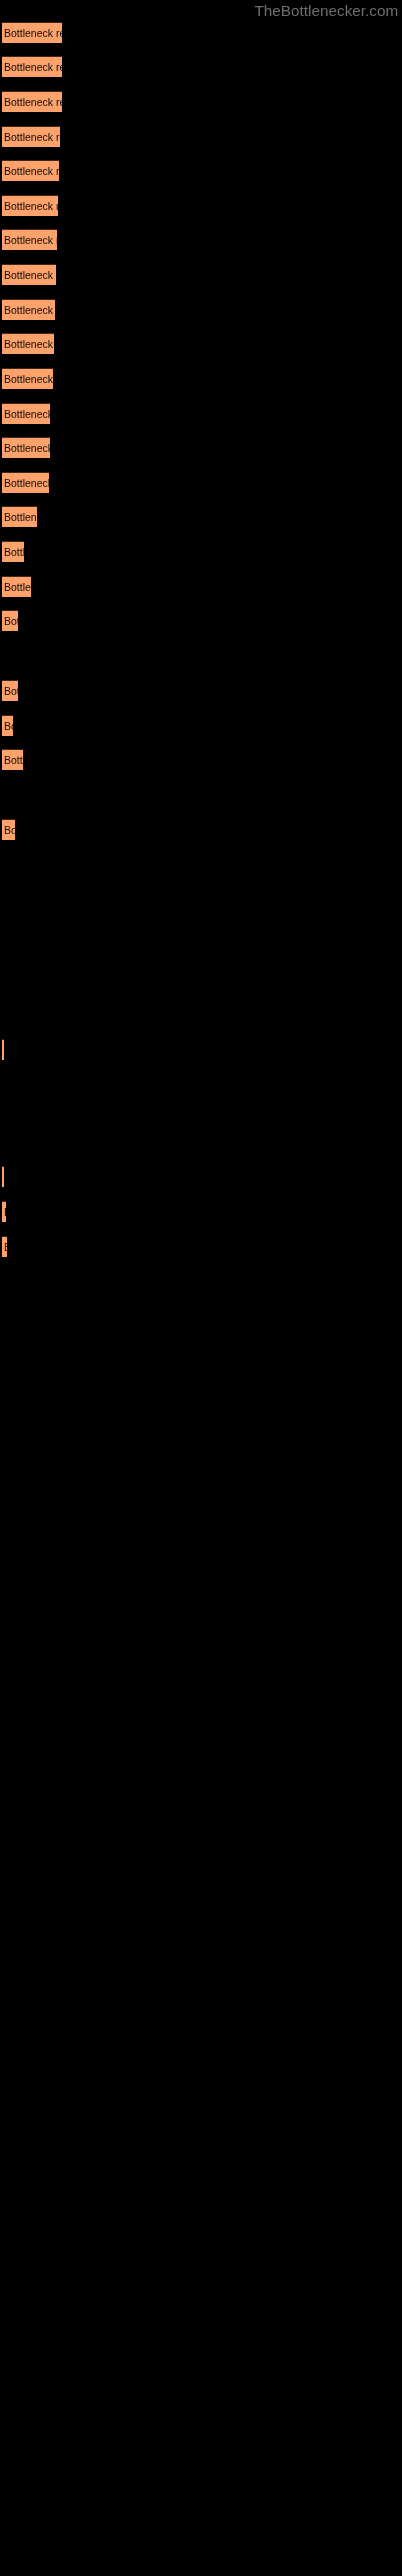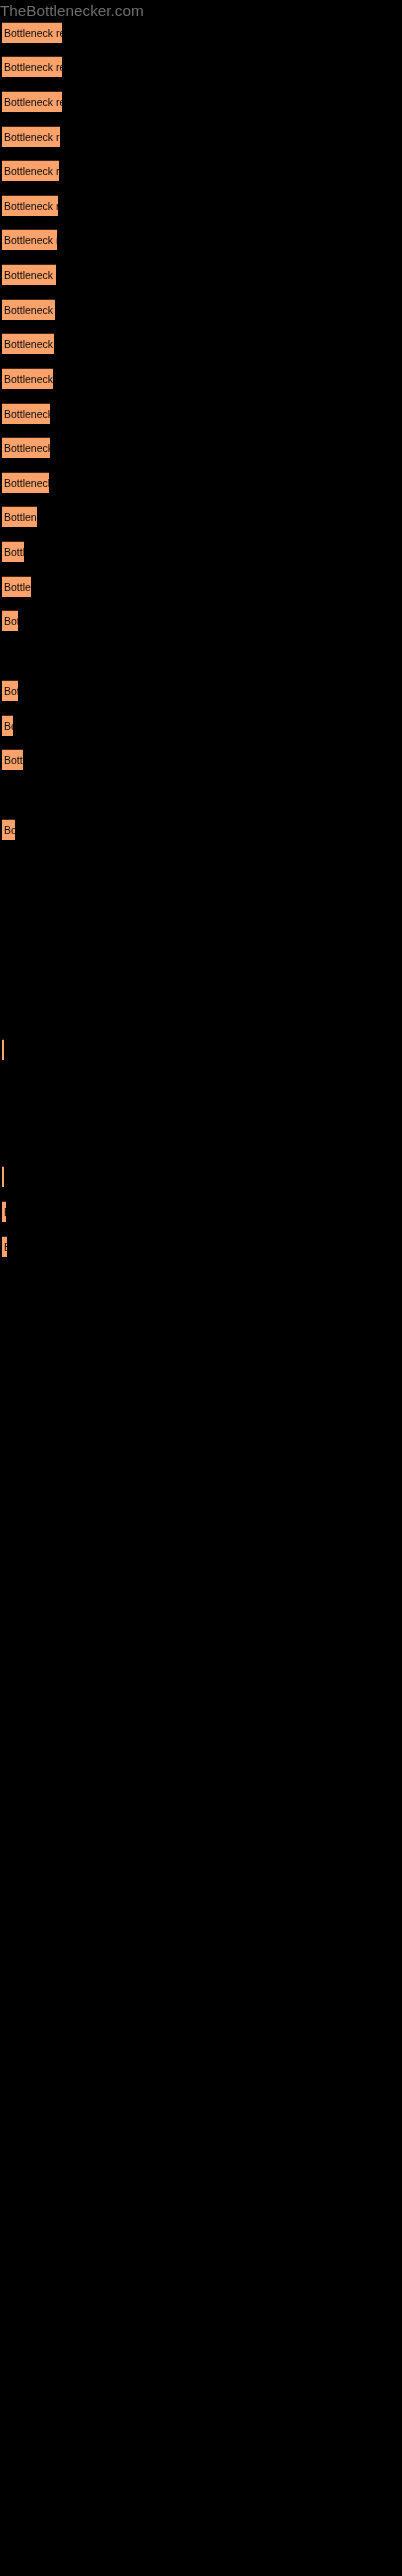--- a/index.html
+++ b/index.html
@@ -3,21 +3,21 @@
 <meta charset="utf-8">
 <style>
   html,body{margin:0;padding:0;background:#000;}
   body{
     width:403px;height:2576px;position:relative;overflow:hidden;
     font-family:"Liberation Sans","DejaVu Sans",sans-serif;
     background:#000;
   }
   #chart-title{
     position:absolute;top:0;left:0;width:403px;height:21px;
-    text-align:left;padding-right:4.8px;box-sizing:border-box;
+    text-align:right;padding-right:4.8px;box-sizing:border-box;
     color:#6e6e6e;font-size:15.3px;line-height:21px;letter-spacing:0px;
     white-space:nowrap;
   }
   #plot{position:absolute;left:0;top:0;width:403px;height:2576px;}
   .bar-row{position:absolute;left:1.6px;height:21px;}
   .bar{
     position:absolute;left:0;top:0;height:21px;
     background:#fda26a;
     border-top:1.6px solid #41241a;
     box-sizing:border-box;

